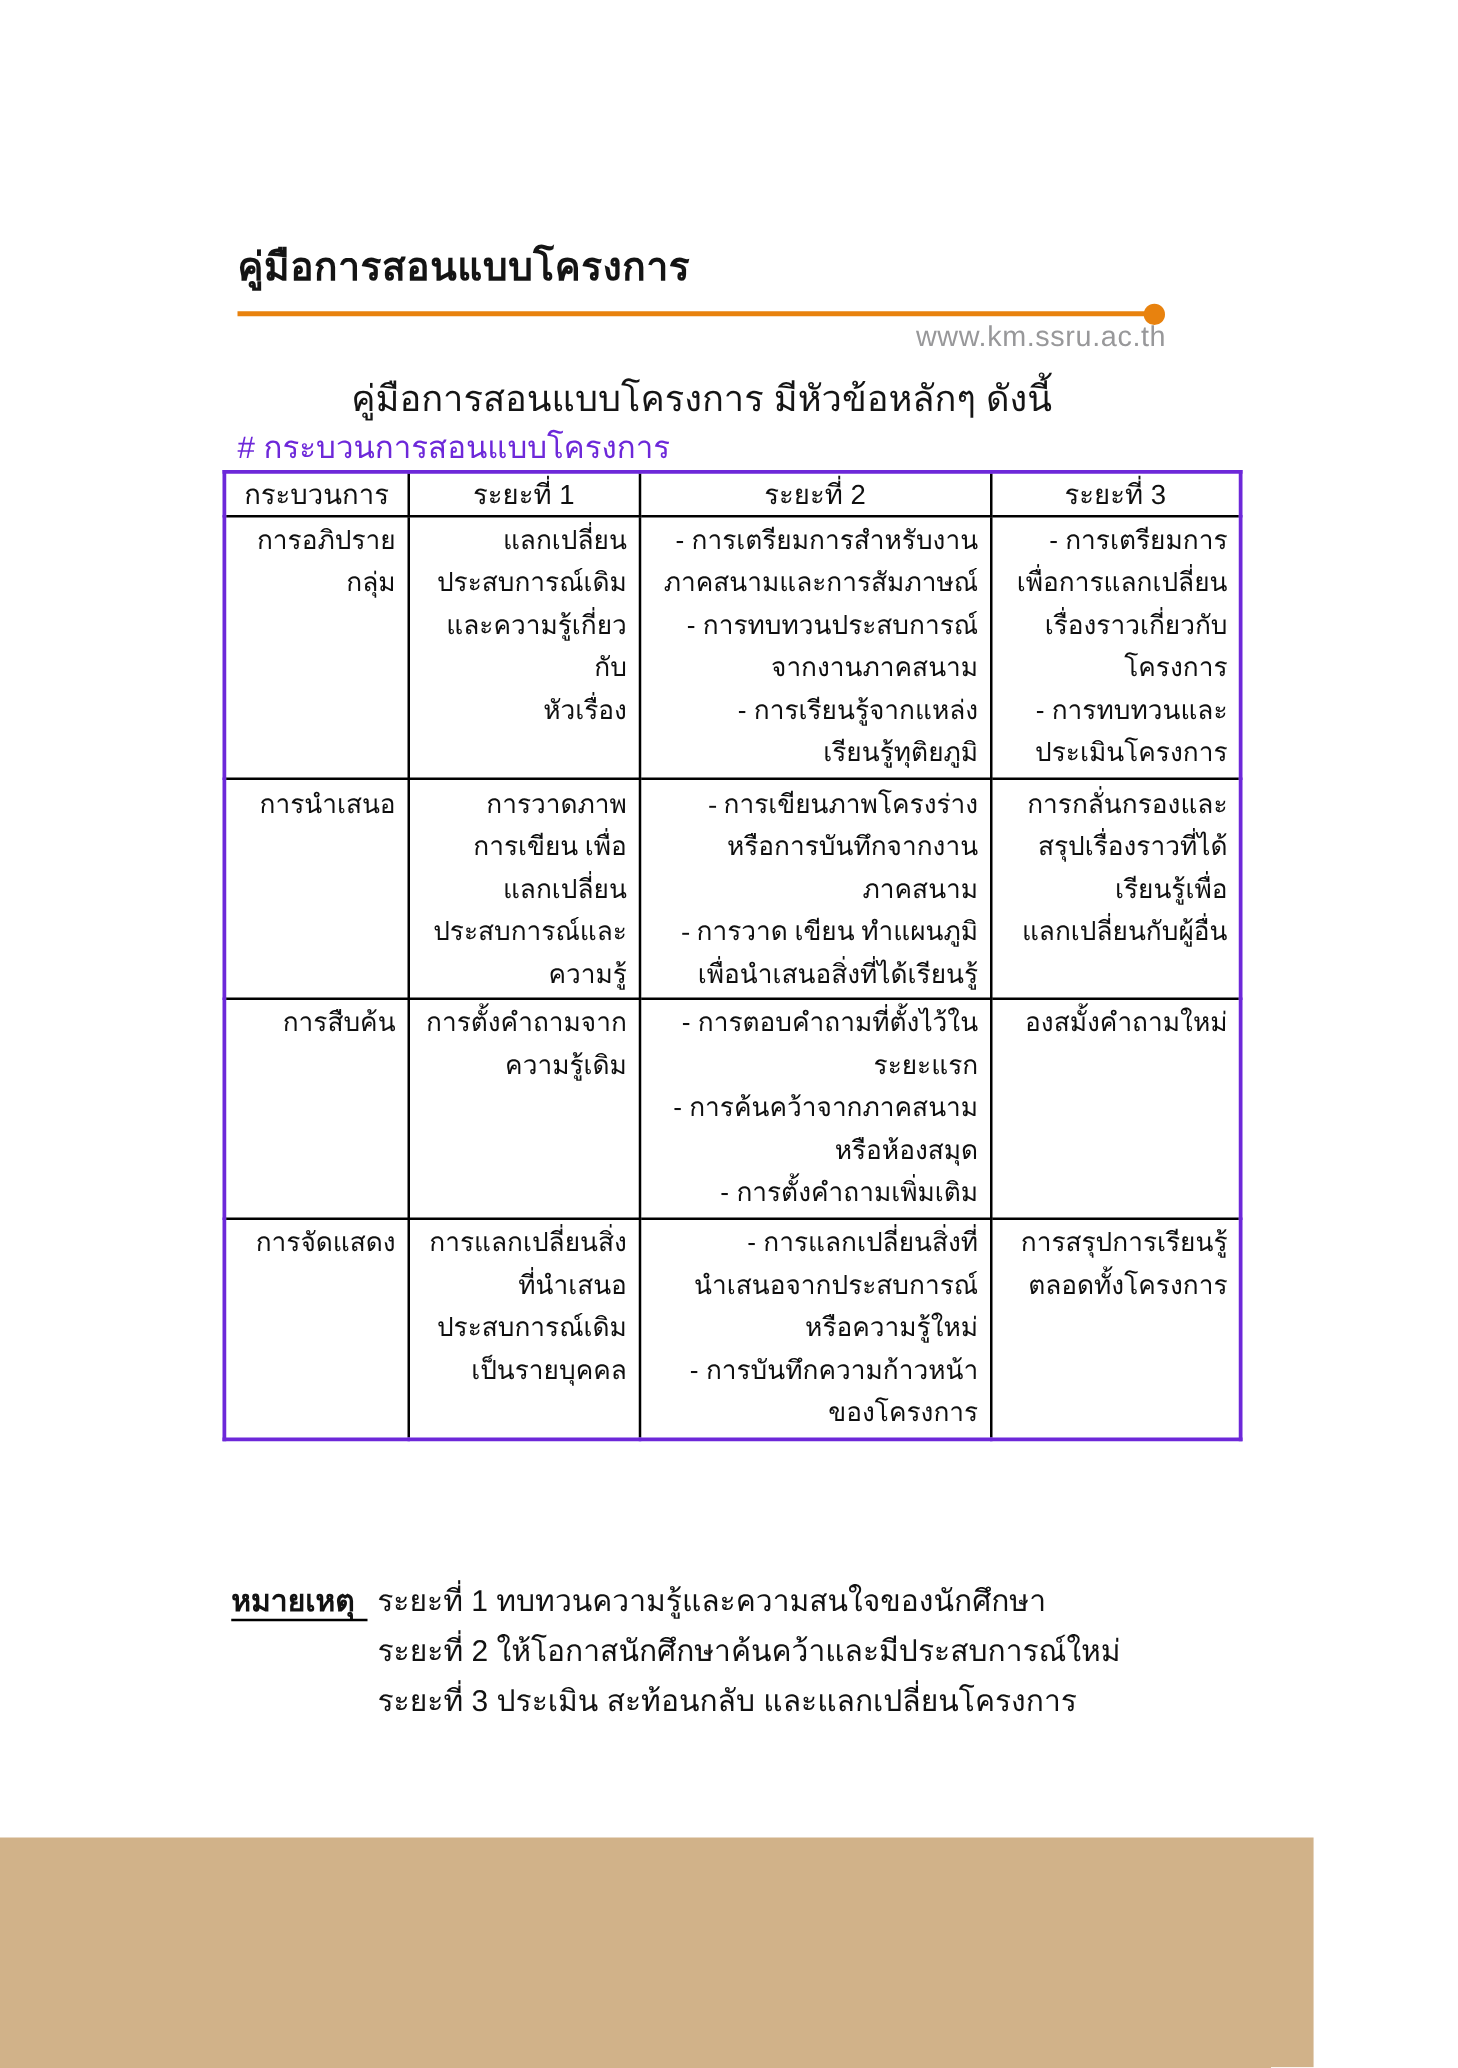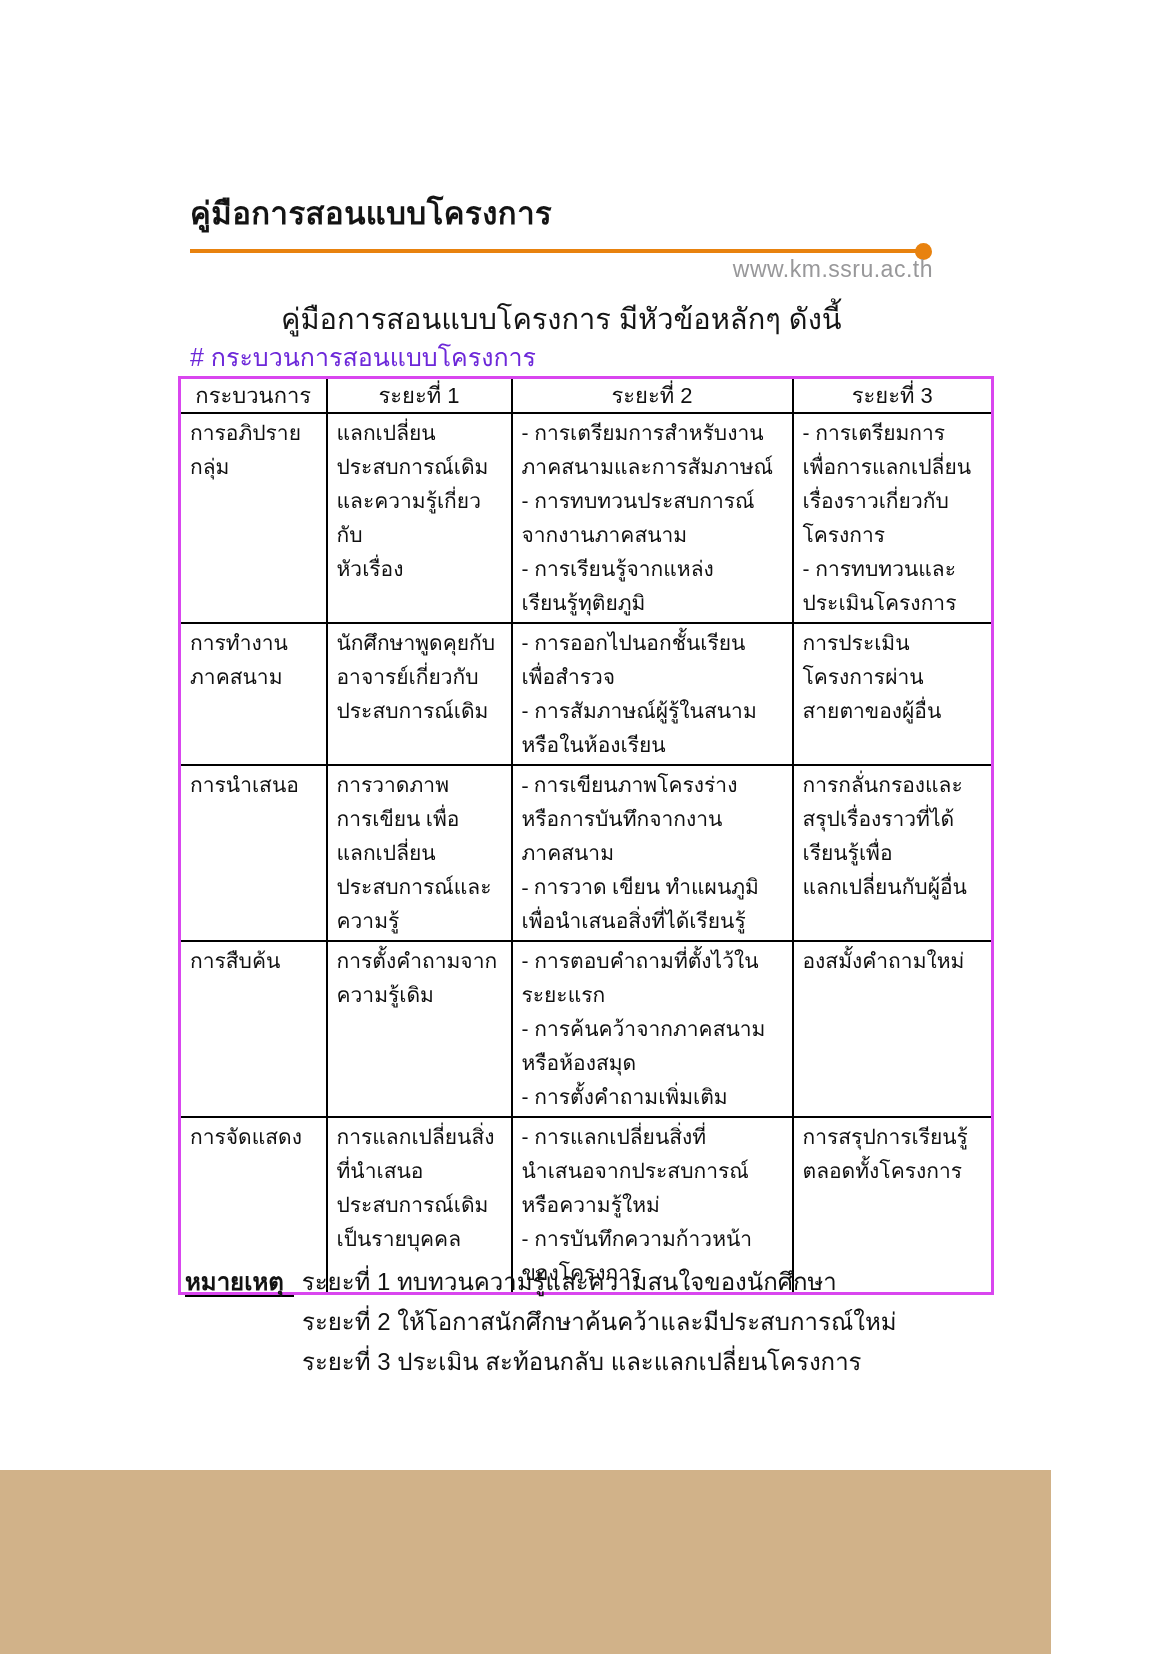--- a/index.html
+++ b/index.html
@@ -72,30 +72,31 @@
   }
 
   
   .table-wrap {
     position: absolute;
     left: 178px;
     top: 376px;
   }
   table.process-table {
     border-collapse: collapse;
-    border: 3px solid #d946ef;
+    border: 3px solid #6d28d9;
     table-layout: fixed;
     width: 813px;
   }
   .process-table th,
   .process-table td {
     border: 2px solid #000;
     vertical-align: top;
     font-weight: normal;
     color: #101010;
+    text-align: right;
   }
   .process-table th {
     height: 33px;
     text-align: center;
     font-size: 22px;
     line-height: 33px;
     padding: 0 4px;
     white-space: nowrap;
     overflow: hidden;
   }
@@ -185,34 +186,20 @@
 จากงานภาคสนาม
 - การเรียนรู้จากแหล่ง
 เรียนรู้ทุติยภูมิ</td>
           <td>- การเตรียมการ
 เพื่อการแลกเปลี่ยน
 เรื่องราวเกี่ยวกับ
 โครงการ
 - การทบทวนและ
 ประเมินโครงการ</td>
         </tr>
-        <tr class="r2">
-          <td>การทำงาน
-ภาคสนาม</td>
-          <td>นักศึกษาพูดคุยกับ
-อาจารย์เกี่ยวกับ
-ประสบการณ์เดิม</td>
-          <td>- การออกไปนอกชั้นเรียน
-เพื่อสำรวจ
-- การสัมภาษณ์ผู้รู้ในสนาม
-หรือในห้องเรียน</td>
-          <td>การประเมิน
-โครงการผ่าน
-สายตาของผู้อื่น</td>
-        </tr>
         <tr class="r3">
           <td>การนำเสนอ</td>
           <td>การวาดภาพ
 การเขียน  เพื่อ
 แลกเปลี่ยน
 ประสบการณ์และ
 ความรู้</td>
           <td>- การเขียนภาพโครงร่าง
 หรือการบันทึกจากงาน
 ภาคสนาม

